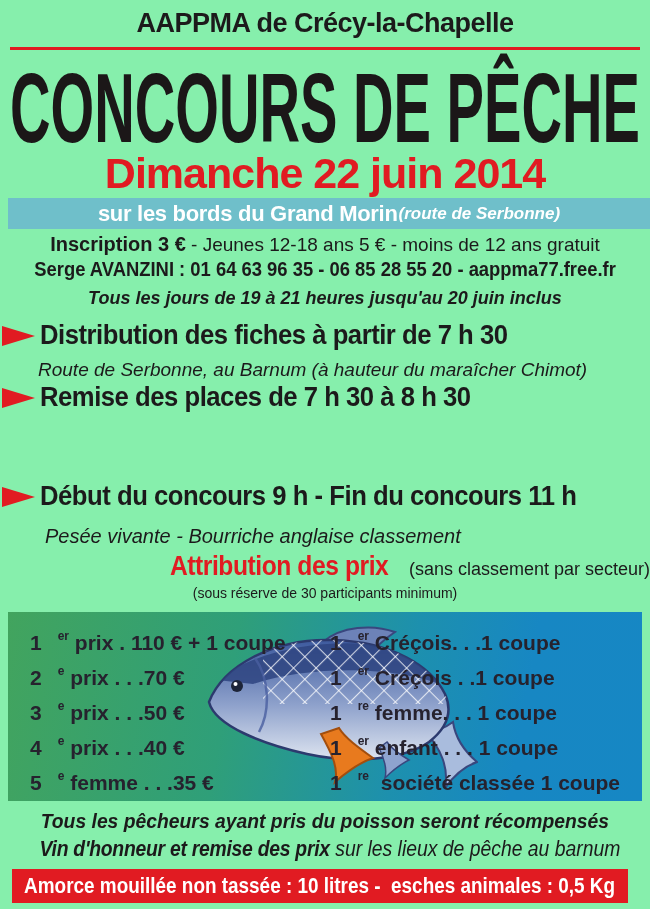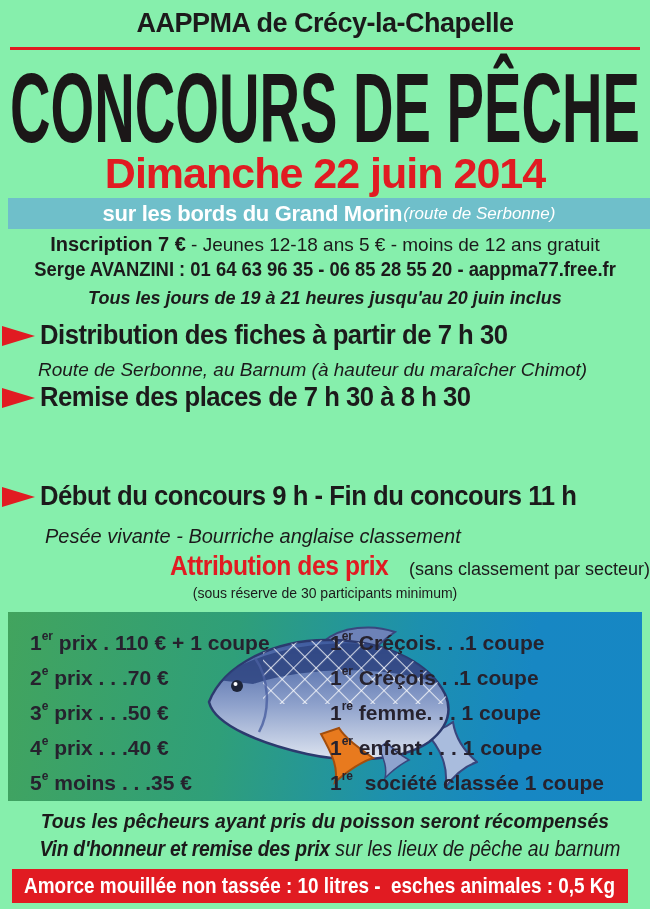--- a/index.html
+++ b/index.html
@@ -12,21 +12,21 @@
   .cx92{transform:scaleX(0.92);transform-origin:50% 50%;}
 
   .assoc{top:8px;font-size:27px;font-weight:bold;letter-spacing:-0.5px;}
   .redline{position:absolute;top:47px;left:10px;right:10px;height:3px;background:#e11b22;}
   .title-svg{position:absolute;top:52px;left:0;overflow:visible;}
   .date{top:149px;font-size:43px;font-weight:bold;color:#e11b22;letter-spacing:-1px;}
 
   .teal{position:absolute;top:198px;left:8px;right:0;height:31px;background:#6fbfca;
         display:flex;align-items:center;justify-content:center;color:#ffffff;}
   .loc-main{font-size:22px;font-weight:bold;letter-spacing:-0.3px;}
-  .loc-detail{font-size:17px;font-style:italic;margin-left:1px;}
+  .loc-detail{font-size:17px;font-style:italic;margin-left:1px;font-weight:bold;}
 
   .inscription{top:233px;font-size:19px;}
   .inscription .b{font-weight:bold;font-size:20px;}
   .contact{top:258px;font-size:20px;font-weight:bold;}
   .hours{top:288px;font-size:18px;font-weight:bold;font-style:italic;}
 
   .bullet{position:absolute;left:2px;display:flex;align-items:center;gap:4px;}
   .bullet .bl{font-size:27px;font-weight:bold;letter-spacing:-0.5px;white-space:nowrap;
               transform:scaleX(0.95);transform-origin:0 50%;}
   .subnote{position:absolute;top:359px;left:38px;font-size:19px;font-style:italic;}
@@ -36,21 +36,21 @@
   .attrib .at{color:#e11b22;font-weight:bold;font-size:28px;letter-spacing:-0.5px;}
   .attrib .an{font-size:18px;margin-left:6px;}
   .reserve{top:585px;font-size:14px;}
 
   .prizebox{position:absolute;top:612px;left:8px;width:634px;height:189px;
             background:linear-gradient(100deg,#42a45e 0%,#2f9f79 35%,#1d90ae 62%,#1787c3 80%,#1687c4 100%);}
   .pcol{position:absolute;top:13px;}
   .pcol.left{left:22px;}
   .pcol.right{left:322px;}
   .prow{height:35px;line-height:35px;font-size:21px;font-weight:bold;color:#26222e;white-space:pre;}
-  .prow sup{font-size:12px;position:relative;top:-2px;vertical-align:super;line-height:0;}
+  .prow sup{font-size:12px;position:relative;top:-2px;vertical-align:super;line-height:0;margin-left:16px;}
   .fish{position:absolute;left:195px;top:10px;}
 
   .f1{top:809px;font-size:21px;font-weight:bold;font-style:italic;}
   .f2{top:836px;font-size:22px;font-style:italic;text-align:center;}
   .f2 .b{font-weight:bold;letter-spacing:-0.3px;}
 
   .redbanner{position:absolute;top:869px;left:12px;width:616px;height:34px;background:#e11b22;
              color:#ffffff;display:flex;align-items:center;justify-content:center;}
   .redbanner .bt{font-size:22px;font-weight:bold;white-space:pre;transform:scaleX(0.86);transform-origin:50% 50%;}
 </style>
@@ -70,21 +70,21 @@
   </svg>
 
   <div class="abs center date">Dimanche 22 juin 2014</div>
 
   <div class="teal">
     <span class="loc-main">sur les bords du Grand Morin</span>
     <span class="loc-detail">(route de Serbonne)</span>
   </div>
 
   <div class="abs center inscription">
-    <span class="b">Inscription 7 €</span><span> - Jeunes 12-18 ans 5 € - moins de 12 ans gratuit</span>
+    <span class="b">Inscription 3 €</span><span> - Jeunes 12-18 ans 5 € - moins de 12 ans gratuit</span>
   </div>
 
   <div class="abs center contact">
     <span class="nw cx92">Serge AVANZINI : 01 64 63 96 35 - 06 85 28 55 20 - aappma77.free.fr</span>
   </div>
 
   <div class="abs center hours">Tous les jours de 19 à 21 heures jusqu'au 20 juin inclus</div>
 
   <div class="bullet" style="top:320px">
     <svg width="34" height="22" viewBox="0 0 34 22">
@@ -148,21 +148,21 @@
       <circle cx="32.5" cy="62" r="2" fill="#ffffff"></circle>
       <path d="M 118,112 C 128,130 136,146 132,160 C 146,148 158,140 170,136 C 156,126 142,116 136,106 Z" fill="#e87a1e" stroke="#a34e0d" stroke-width="2"></path>
       <path d="M 176,126 C 182,138 184,148 182,156 C 190,148 198,142 206,138 C 196,132 188,126 184,120 Z" fill="#8ea3cf" stroke="#39477e" stroke-width="1.5"></path>
     </svg>
 
     <div class="pcol left">
       <div class="prow"><span>1</span><sup>er</sup><span> prix . 110 € + 1 coupe</span></div>
       <div class="prow"><span>2</span><sup>e</sup><span> prix . . .70 €</span></div>
       <div class="prow"><span>3</span><sup>e</sup><span> prix . . .50 €</span></div>
       <div class="prow"><span>4</span><sup>e</sup><span> prix . . .40 €</span></div>
-      <div class="prow"><span>5</span><sup>e</sup><span> moins . . .35 €</span></div>
+      <div class="prow"><span>5</span><sup>e</sup><span> femme . . .35 €</span></div>
     </div>
 
     <div class="pcol right">
       <div class="prow"><span>1</span><sup>er</sup><span> Créçois. . .1 coupe</span></div>
       <div class="prow"><span>1</span><sup>er</sup><span> Créçois . .1 coupe</span></div>
       <div class="prow"><span>1</span><sup>re</sup><span> femme. . . 1 coupe</span></div>
       <div class="prow"><span>1</span><sup>er</sup><span> enfant . . . 1 coupe</span></div>
       <div class="prow"><span>1</span><sup>re</sup><span>  société classée 1 coupe</span></div>
     </div>
   </div>

